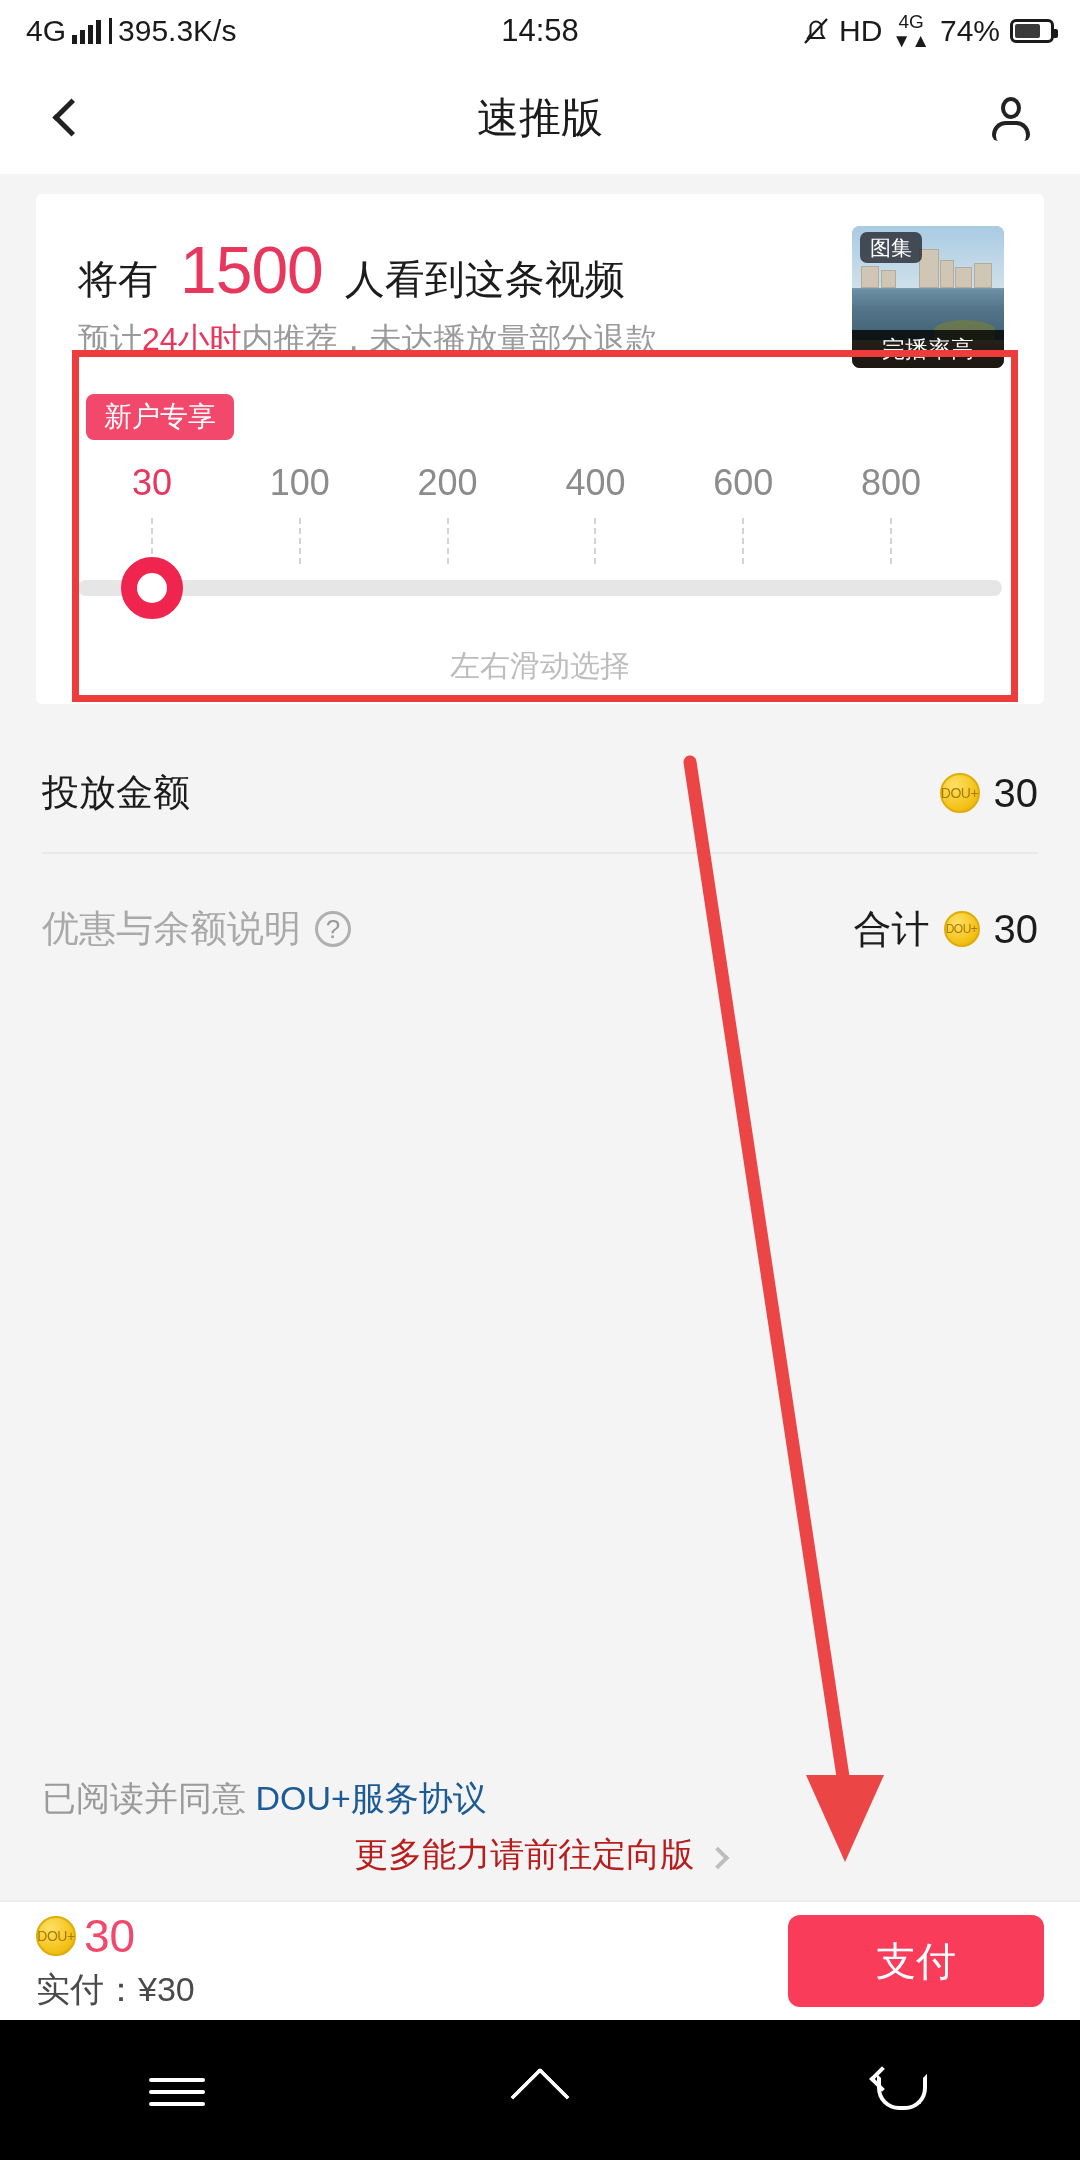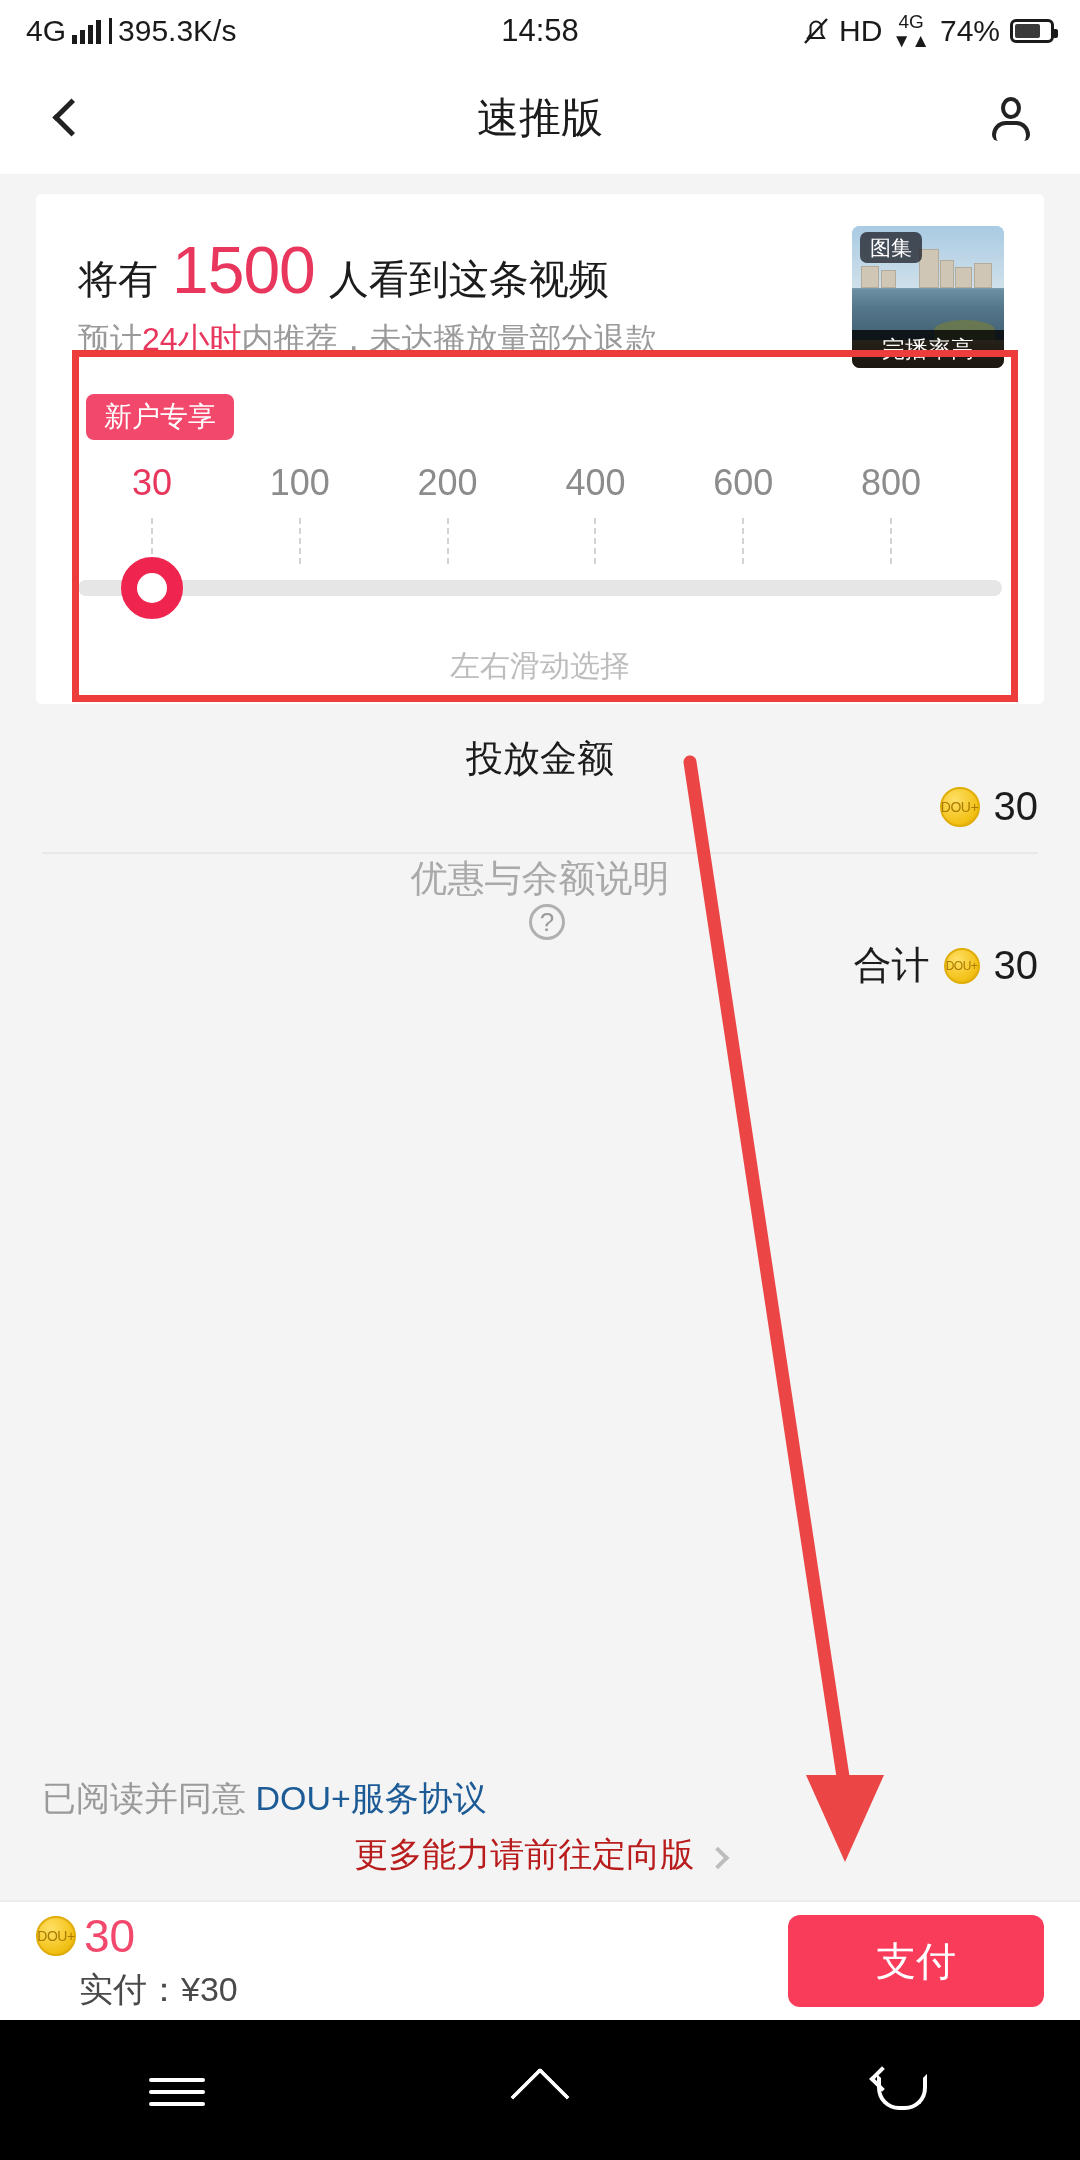--- a/index.html
+++ b/index.html
@@ -67,21 +67,21 @@
 
   
   .content { position: absolute; top: 174px; left: 0; width: 1080px; bottom: 260px; background: #f4f4f4; }
 
   .promo-card {
     position: absolute; top: 20px; left: 36px; width: 1008px; height: 510px;
     background: #ffffff; border-radius: 6px;
   }
   .promo-headline {
     position: absolute; top: 38px; left: 42px;
-    font-size: 40px; color: #1c1c1c; display: flex; align-items: baseline; gap: 14px;
+    font-size: 40px; color: #1c1c1c; display: flex; align-items: baseline; gap: 22px;
   }
   .promo-headline .big { font-size: 66px; color: #e8365d; font-weight: 400; letter-spacing: -1px; }
   .promo-sub {
     position: absolute; top: 124px; left: 42px;
     font-size: 32px; color: #9a9a9a;
   }
   .promo-sub .hl { color: #e8365d; }
 
   .thumb {
     position: absolute; right: 40px; top: 32px; width: 152px; height: 142px;
@@ -142,21 +142,21 @@
   }
   .slide-hint {
     position: absolute; left: 0; right: 0; top: 452px; text-align: center;
     font-size: 30px; color: #bdbdbd;
   }
 
   
   .rows { position: absolute; top: 560px; left: 0; width: 1080px; background: #f4f4f4; }
   .row {
     position: relative; height: 118px; display: flex; align-items: center;
-    padding: 0 42px; font-size: 37px; color: #1c1c1c; flex-direction: column;
+    padding: 0 42px; font-size: 37px; color: #1c1c1c;
   }
   .row .right { margin-left: auto; display: flex; align-items: center; gap: 14px; }
   .coin {
     width: 40px; height: 40px; border-radius: 50%;
     background: radial-gradient(circle at 35% 30%, #ffe066, #f2c014 70%, #d19b00);
     display: flex; align-items: center; justify-content: center;
     color: #a97a00; font-size: 14px; font-weight: normal; letter-spacing: -0.5px;
     border: 2px solid #e0ad08;
   }
   .coin.sm { width: 36px; height: 36px; font-size: 12px; }
@@ -193,21 +193,21 @@
 
   
   .bottombar {
     position: absolute; left: 0; bottom: 140px; width: 1080px; height: 120px;
     background: #ffffff; display: flex; align-items: center; padding: 0 36px;
     border-top: 2px solid #ededed;
   }
   .pay-info { display: flex; flex-direction: column; gap: 4px; }
   .pay-top { display: flex; align-items: center; gap: 8px; }
   .pay-top .num { font-size: 46px; color: #f2486b; }
-  .pay-sub { font-size: 34px; color: #4a4a4a; margin-left: 43px; }
+  .pay-sub { font-size: 34px; color: #4a4a4a; }
   .pay-btn {
     margin-left: auto; width: 256px; height: 92px; border-radius: 12px;
     background: #fa3c5b; color: #ffffff; font-size: 40px;
     display: flex; align-items: center; justify-content: center;
   }
 
   
   .androidnav {
     position: absolute; left: 0; bottom: 0; width: 1080px; height: 140px;
     background: #000000; display: flex; align-items: center; justify-content: space-around;

